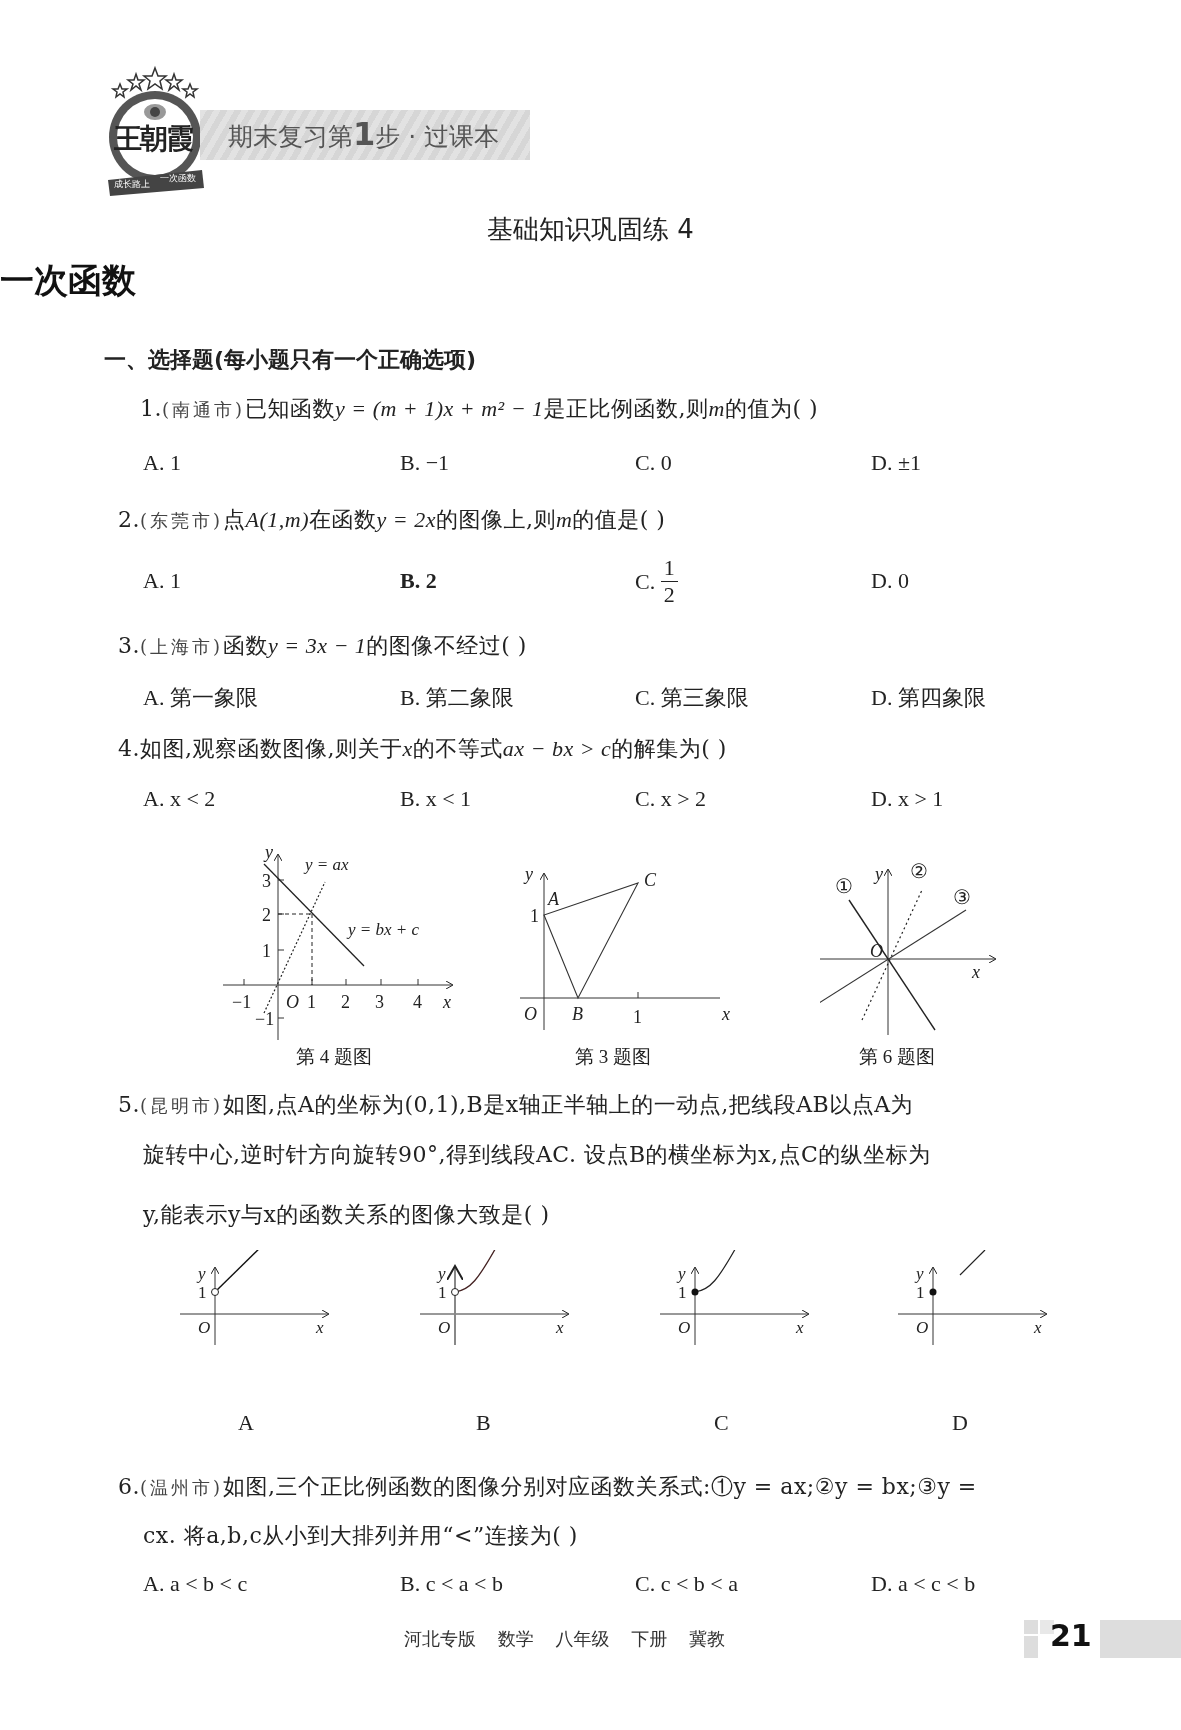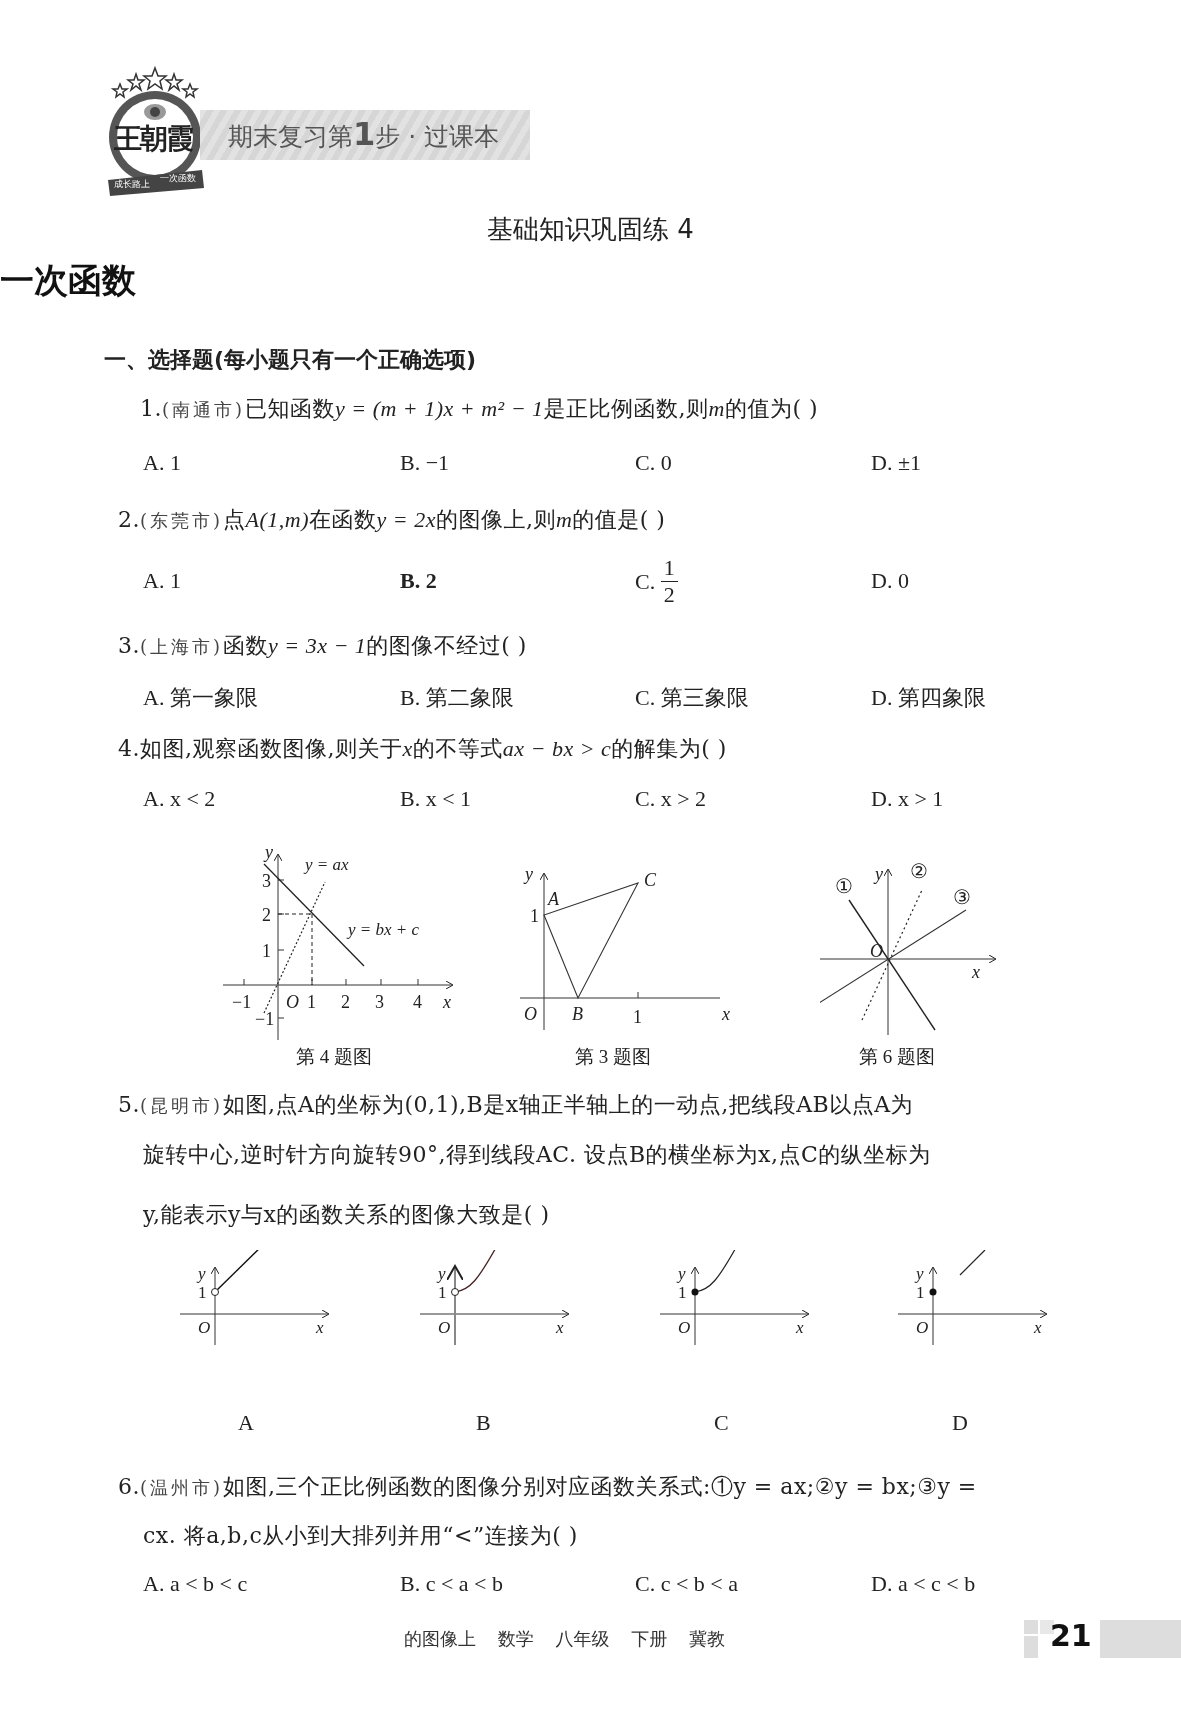--- a/index.html
+++ b/index.html
@@ -263,21 +263,21 @@
   <div class="abs q" style="left:143px;top:1521px;">cx. 将a,b,c从小到大排列并用“&lt;”连接为(      )</div>
 </div>
 <div>
   <div class="abs opt serif" style="left:143px;top:1571px;">A. a &lt; b &lt; c</div>
   <div class="abs opt serif" style="left:400px;top:1571px;">B. c &lt; a &lt; b</div>
   <div class="abs opt serif" style="left:635px;top:1571px;">C. c &lt; b &lt; a</div>
   <div class="abs opt serif" style="left:871px;top:1571px;">D. a &lt; c &lt; b</div>
 </div>
 
 <div class="abs sans" style="left:404px;top:1627px;font-size:18px;color:#333;white-space:nowrap;word-spacing:0;">
-  <span>的图像上</span>
+  <span>河北专版</span>
   <span style="margin-left:16px;">数学</span>
   <span style="margin-left:16px;">八年级</span>
   <span style="margin-left:16px;">下册</span>
   <span style="margin-left:16px;">冀教</span>
 </div>
 <div class="abs" style="left:1100px;top:1620px;width:81px;height:38px;background:#ddd;"></div>
 <div class="abs" style="left:1024px;top:1620px;width:14px;height:14px;background:#ddd;"></div>
 <div class="abs" style="left:1040px;top:1620px;width:14px;height:14px;background:#e8e8e8;"></div>
 <div class="abs" style="left:1024px;top:1636px;width:14px;height:22px;background:#ddd;"></div>
 <div class="abs sans" style="left:1050px;top:1618px;font-size:30px;font-weight:bold;color:#111;">21</div>

